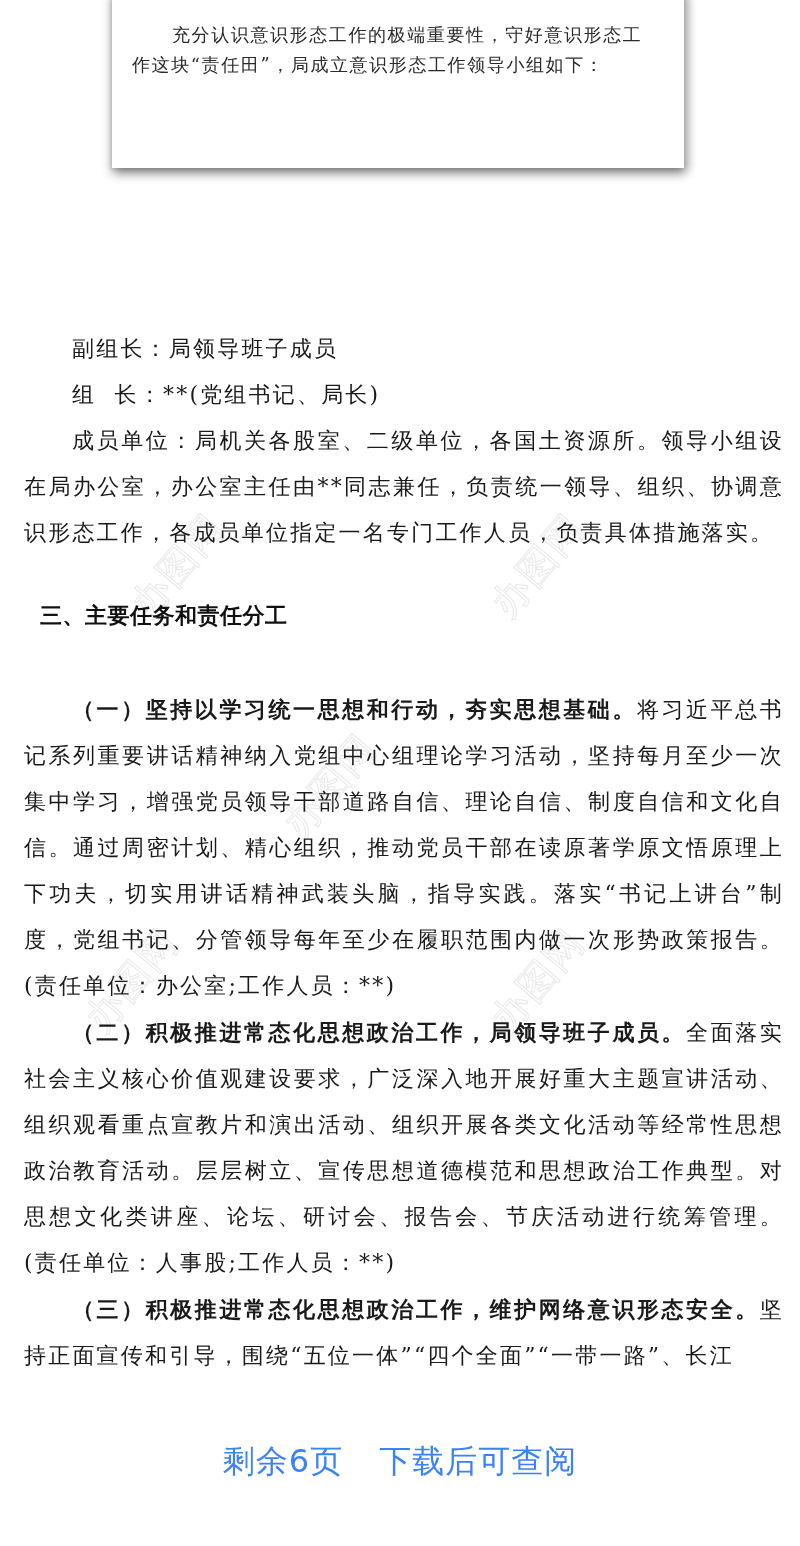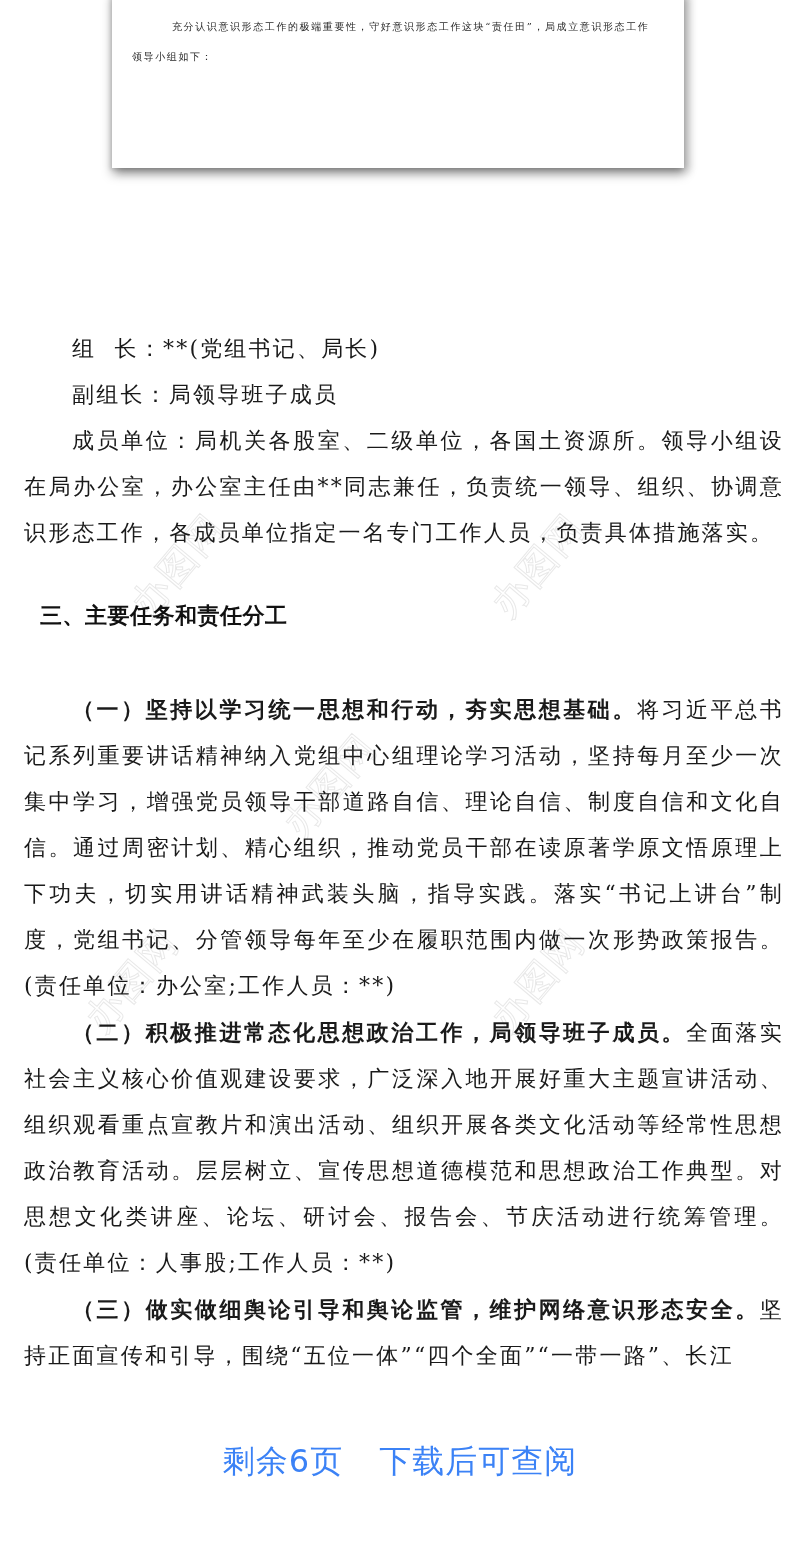--- a/index.html
+++ b/index.html
@@ -24,21 +24,21 @@
       width: 572px;
       height: 178px;
       background: #ffffff;
       box-shadow: 0 6px 10px rgba(0,0,0,0.35), 6px 4px 8px rgba(0,0,0,0.18), -2px 2px 4px rgba(0,0,0,0.12);
     }
     .page-card .card-text {
       position: absolute;
       left: 20px;
       top: 12px;
       width: 520px;
-      font-size: 10px;
+      font-size: 18px;
       line-height: 30px;
       letter-spacing: 1.6px;
       color: #2a2a2a;
       text-indent: 40px;
     }
 
     
     .doc {
       position: absolute;
       left: 24px;
@@ -109,34 +109,34 @@
   <p class="card-text">充分认识意识形态工作的极端重要性，守好意识形态工作这块“责任田”，局成立意识形态工作领导小组如下：</p>
 </div>
 
 <div class="watermark" style="left:118px; top:540px;">办图网</div>
 <div class="watermark" style="left:478px; top:540px;">办图网</div>
 <div class="watermark" style="left:270px; top:760px;">办图网</div>
 <div class="watermark" style="left:72px; top:955px;">办图网</div>
 <div class="watermark" style="left:478px; top:955px;">办图网</div>
 
 <div class="doc">
+  <p class="para indent">副组长：局领导班子成员</p>
   <p class="para indent" style="white-space:pre;">组  长：**(党组书记、局长)</p>
-  <p class="para indent">副组长：局领导班子成员</p>
   <p class="para indent">成员单位：局机关各股室、二级单位，各国土资源所。领导小组设在局办公室，办公室主任由**同志兼任，负责统一领导、组织、协调意识形态工作，各成员单位指定一名专门工作人员，负责具体措施落实。</p>
 
   <div class="gap-1"></div>
   <h2 class="section-heading">三、主要任务和责任分工</h2>
   <div class="gap-2"></div>
 
   <p class="para indent-wide">
     <span class="bold-lead">（一）坚持以学习统一思想和行动，夯实思想基础。</span><span>将习近平总书记系列重要讲话精神纳入党组中心组理论学习活动，坚持每月至少一次集中学习，增强党员领导干部道路自信、理论自信、制度自信和文化自信。通过周密计划、精心组织，推动党员干部在读原著学原文悟原理上下功夫，切实用讲话精神武装头脑，指导实践。落实“书记上讲台”制度，党组书记、分管领导每年至少在履职范围内做一次形势政策报告。(责任单位：办公室;工作人员：**)</span>
   </p>
   <p class="para indent-wide">
     <span class="bold-lead">（二）积极推进常态化思想政治工作，局领导班子成员。</span><span>全面落实社会主义核心价值观建设要求，广泛深入地开展好重大主题宣讲活动、组织观看重点宣教片和演出活动、组织开展各类文化活动等经常性思想政治教育活动。层层树立、宣传思想道德模范和思想政治工作典型。对思想文化类讲座、论坛、研讨会、报告会、节庆活动进行统筹管理。(责任单位：人事股;工作人员：**)</span>
   </p>
   <p class="para indent-wide">
-    <span class="bold-lead">（三）做实做细舆论引导和舆论监管，维护网络意识形态安全。</span><span>坚持正面宣传和引导，围绕“五位一体”“四个全面”“一带一路”、长江</span>
+    <span class="bold-lead">（三）积极推进常态化思想政治工作，维护网络意识形态安全。</span><span>坚持正面宣传和引导，围绕“五位一体”“四个全面”“一带一路”、长江</span>
   </p>
 </div>
 
 <div class="more-banner">
   <span>剩余6页</span><span class="sep"></span><span>下载后可查阅</span>
 </div>
 
 </body></html>

